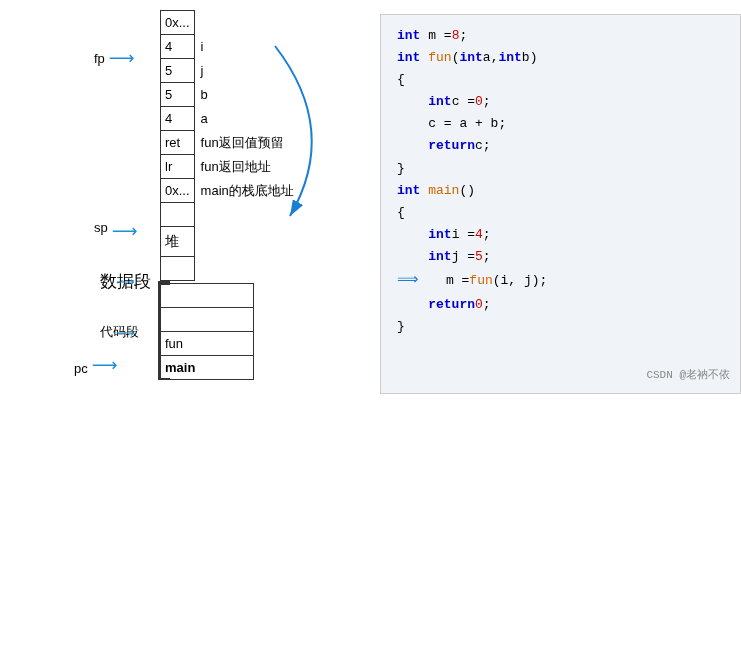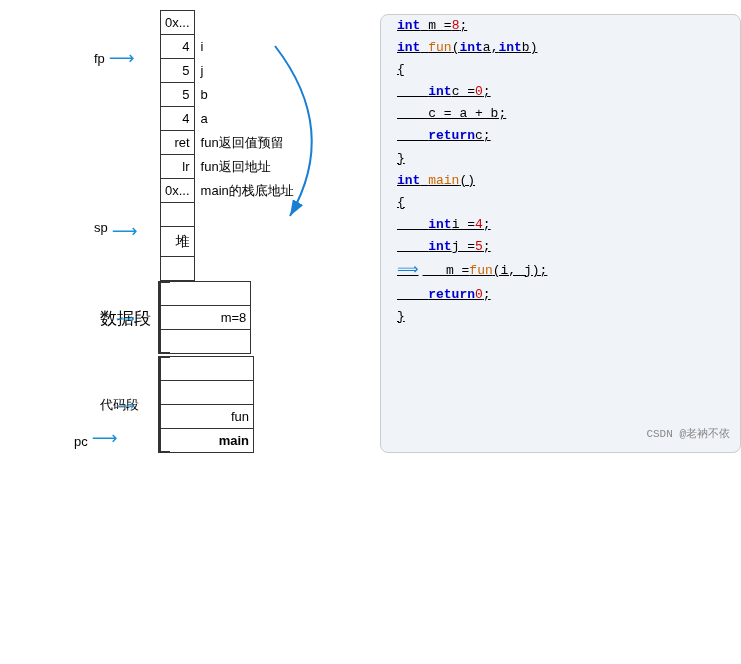--- a/index.html
+++ b/index.html
@@ -29,50 +29,49 @@
     }
 
     .mem-table {
       border-collapse: collapse;
       width: 120px;
       margin-left: 40px;
     }
 
     .mem-table td {
       border: 1px solid #333;
-      text-align: right;
+      text-align: left;
       height: 24px;
       font-size: 13px;
       padding: 1px 4px;
       position: relative;
     }
 
     .mem-table td.label-right {
       border: none;
       text-align: left;
       padding-left: 6px;
       font-size: 13px;
       white-space: nowrap;
       color: #000;
     }
 
     
     .code-panel {
       background: #f0f4f8;
       border: 1px solid #ccc;
-      border-radius: 8px;
-      padding: 0 16px;
+      border-radius: 0;
+      padding: 10px 16px;
       font-family: 'Courier New', monospace;
       font-size: 13px;
       line-height: 1.7;
       flex: 1;
       margin-top: 4px;
       position: relative;
       min-height: 380px;
-      text-decoration: underline;
     }
 
     .code-line {
       display: flex;
       align-items: center;
     }
 
     .code-arrow {
       color: #1a7fd4;
       margin-right: 4px;
@@ -179,36 +178,20 @@
         </tbody>
       </table>
 
       <div style="position:relative; margin-left:80px; width:240px;">
 
         <div style="position:absolute; left:-2px; top:0; bottom:0; width:12px; border-left:2px solid #333; border-top:2px solid #333; border-bottom:2px solid #333;"></div>
 
         <div style="position:absolute; left:-60px; top:50%; transform:translateY(-50%); font-size:17px; white-space:nowrap;">数据段</div>
         <div style="position:absolute; left:-44px; top:50%; transform:translateY(-50%); font-size:13px; color:#1a90d9;">⟶</div>
 
-        <table class="mem-table" style="margin-left:0; width:120px;">
-          <tbody>
-            <tr>
-              <td style="height:22px; border-color:#333;"></td>
-              <td class="label-right"></td>
-            </tr>
-            <tr>
-              <td>m=8</td>
-              <td class="label-right"></td>
-            </tr>
-            <tr>
-              <td style="height:22px;"></td>
-              <td class="label-right"></td>
-            </tr>
-          </tbody>
-        </table>
       </div>
 
       <div style="position:relative; margin-left:80px; width:240px; margin-top:2px;">
 
         <div style="position:absolute; left:-2px; top:0; bottom:0; width:12px; border-left:2px solid #333; border-top:2px solid #333; border-bottom:2px solid #333;"></div>
 
         <div style="position:absolute; left:-60px; top:50%; transform:translateY(-50%); font-size:13px; white-space:nowrap;">代码段</div>
         <div style="position:absolute; left:-44px; top:50%; transform:translateY(-50%); font-size:13px; color:#1a90d9;">⟶</div>
 
         <div style="position:absolute; left:-86px; bottom:4px; display:flex; align-items:flex-end; gap:4px; font-size:13px;">

